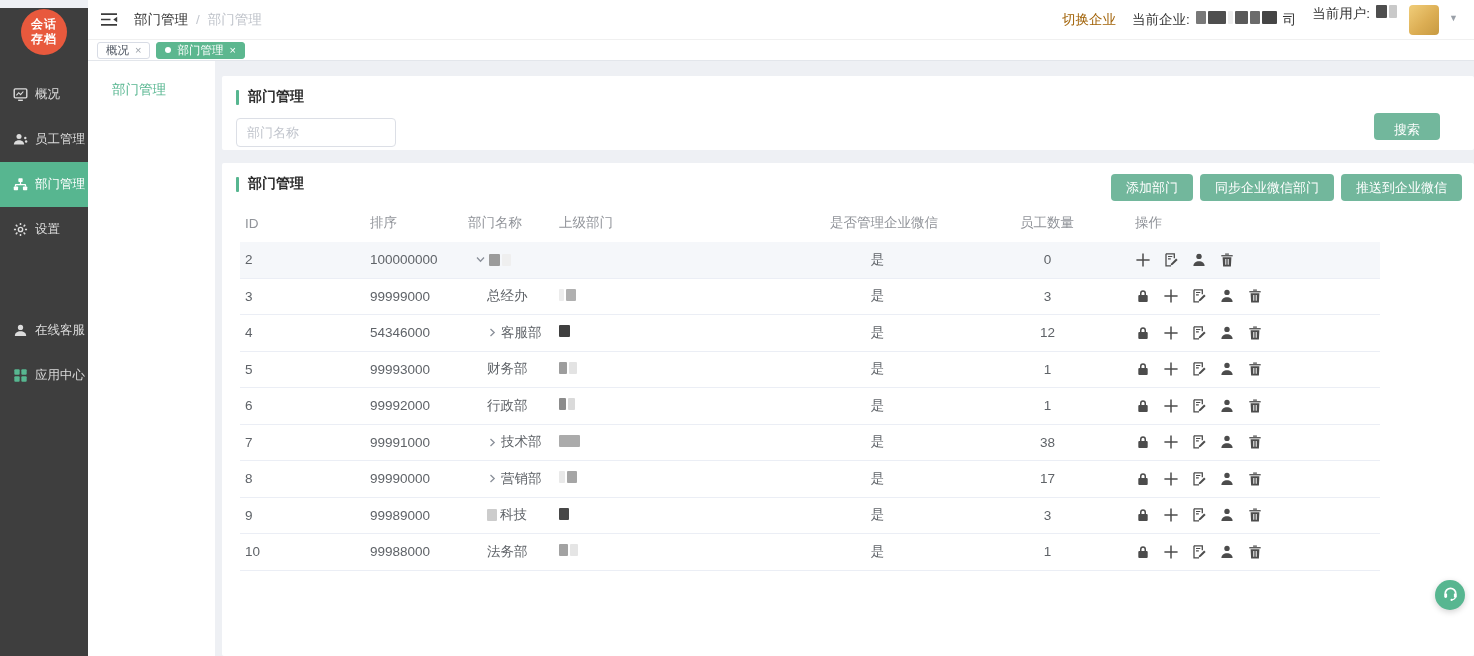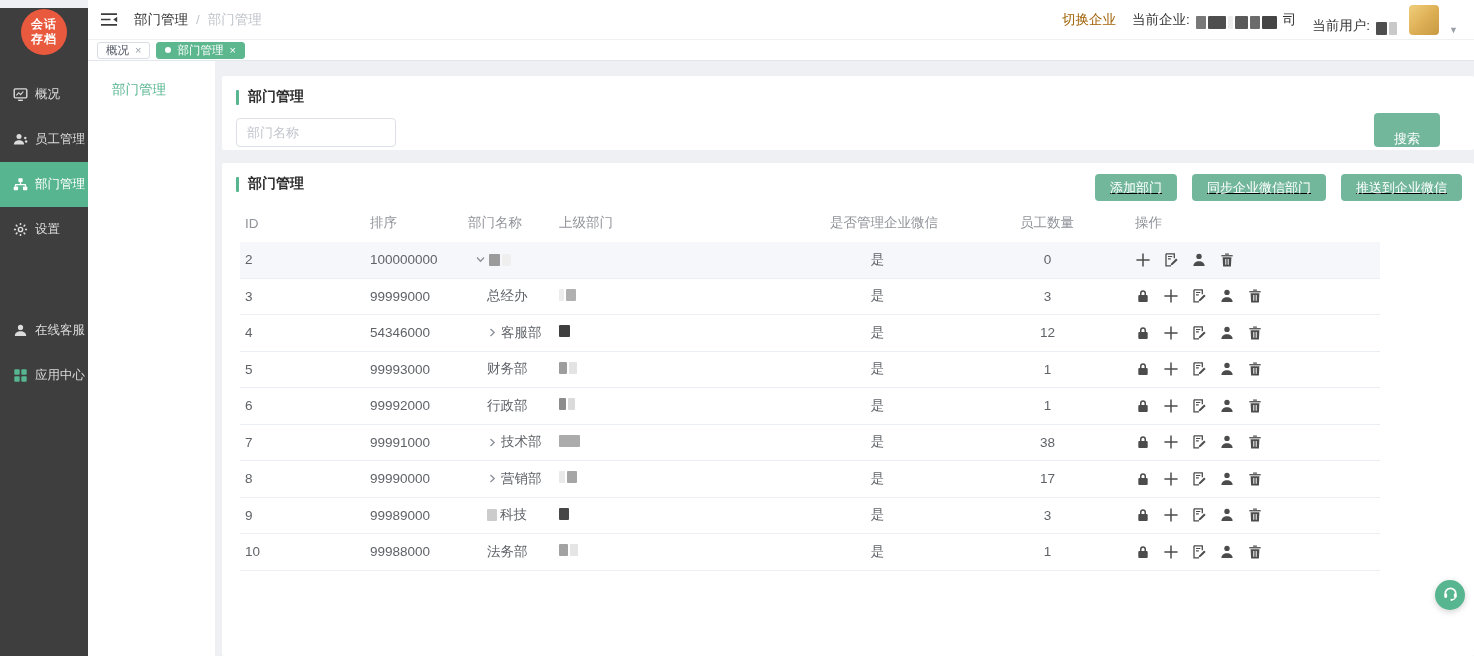--- a/index.html
+++ b/index.html
@@ -27,21 +27,21 @@
   .crumb { margin-left:16px; font-size:13.5px; color:#2f2f2f; font-weight:500; display:flex; gap:8px; align-items:center;}
   .crumb .sep { color:#c3c7ce; font-weight:400; }
   .crumb .cur { color:#bfc3ca; font-weight:400; }
   .hright { margin-left:auto; display:flex; align-items:center; gap:16px; font-size:13.5px; color:#333; padding-right:6px;}
   .lnk { color:#a16207; cursor:pointer; }
   .redact { display:inline-flex; align-items:center; gap:2px; vertical-align:middle; }
   .redact .blk { display:inline-block; height:13px; border-radius:1px; filter:blur(.3px); }
   .avatar { width:30px; height:30px; border-radius:4px; margin-left:6px;
             background:linear-gradient(135deg,#edc873 10%,#dcae54 55%,#c79a41); cursor:pointer; }
   .caret { font-size:9px; color:#9aa0a8; margin-left:4px; margin-top:8px; }
-  .hgroup { display:flex; align-items:flex-end; gap:6px; }
+  .hgroup { display:flex; align-items:flex-start; gap:6px; }
 
   
   .tabstrip { position:absolute; left:88px; top:40px; width:1386px; height:21px; background:#fff;
               border-bottom:1px solid #e3e6eb; display:flex; align-items:center; padding-left:9px; gap:6px; }
   .tab { height:17px; display:inline-flex; align-items:center; padding:0 8px; font-size:11.5px;
          border:1px solid #d8dce5; border-radius:3px; color:#4f5662; background:#fff; cursor:pointer; gap:6px; }
   .tab .x { color:#9aa0a8; font-size:11px; cursor:pointer; }
   .tab.active { background:#5cb78f; border-color:#5cb78f; color:#fff; }
   .tab.active .x { color:#fff; }
   .tab .dot { width:6px; height:6px; border-radius:50%; background:#fff; }
@@ -55,22 +55,22 @@
   .panel.search { top:76px; width:1252px; height:74px; }
   .panel.table { top:163px; width:1252px; height:493px; }
   .p-title { display:flex; align-items:center; gap:9px; padding:12px 0 0 14px;
              font-size:14px; font-weight:bold; color:#2e2e2e; }
   .p-title .bar { width:3px; height:15px; background:#57b690; border-radius:1px; }
   .s-input { position:absolute; left:14px; top:42px; width:160px; height:29px; border:1px solid #dcdfe6;
              border-radius:4px; font-size:13px; padding:0 10px; color:#333; outline:none; font-family:inherit;}
   .s-input::placeholder { color:#c0c4cc; }
   .btn { background:#72b79c; color:#fff; border:none; border-radius:4px; height:27px;
          padding:0 15px; font-size:13px; cursor:pointer; font-family:inherit; }
-  .btn.search-btn { position:absolute; right:34px; top:37px; padding:17px 20px; }
-  .tbl-btns { position:absolute; right:12px; top:11px; display:flex; gap:15px;text-decoration:underline; }
+  .btn.search-btn { position:absolute; right:34px; top:37px; padding:8px 20px; }
+  .tbl-btns { position:absolute; right:12px; top:11px; display:flex; gap:7px; }
 
   
   .tbl { margin:11px 0 0 18px; width:1140px; }
   .thr { display:flex; align-items:center; height:38px; color:#909399; font-size:13.5px; }
   .trow { display:flex; align-items:center; height:36.5px; border-bottom:1px solid #ebeef5;
           font-size:13.5px; color:#5f6368; }
   .trow.hl { background:#f5f7fa; }
   .c0{width:125px;padding-left:5px;} .c1{width:100px;padding-left:5px;} .c2{width:90px;}
   .c3{width:275px;padding-left:4px;} .c4{width:190px;} .c5{width:115px;} .c6{width:245px;}
   .vcenter4 { display:inline-block; width:95px; text-align:center; }

